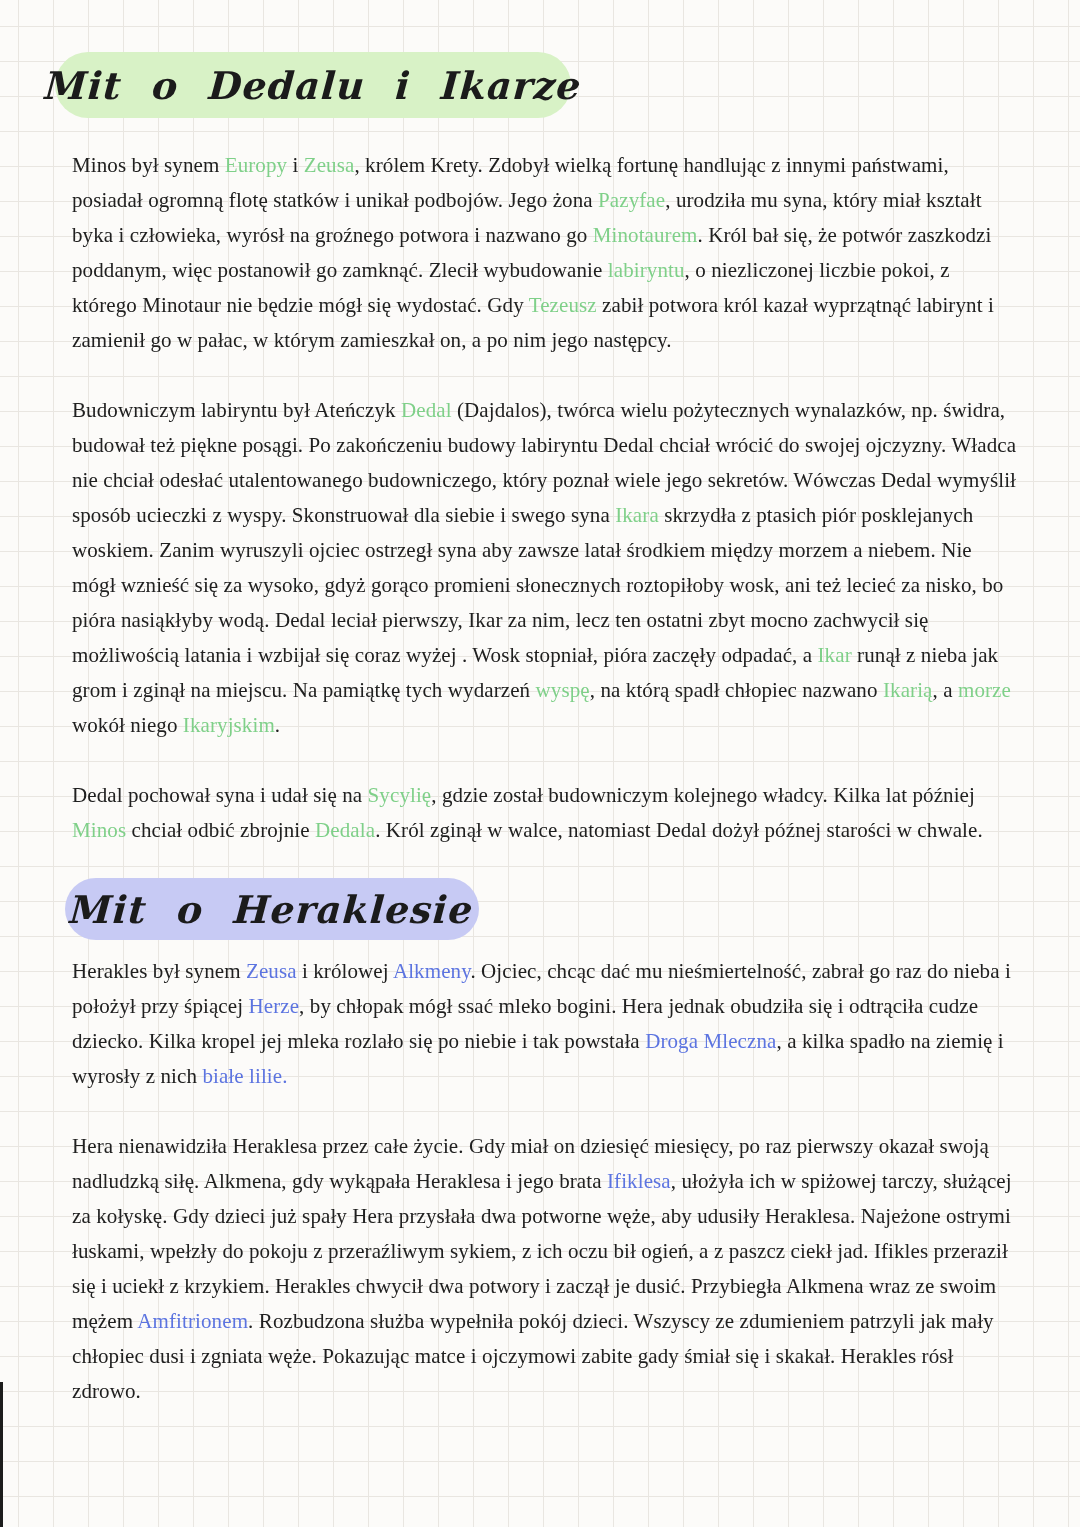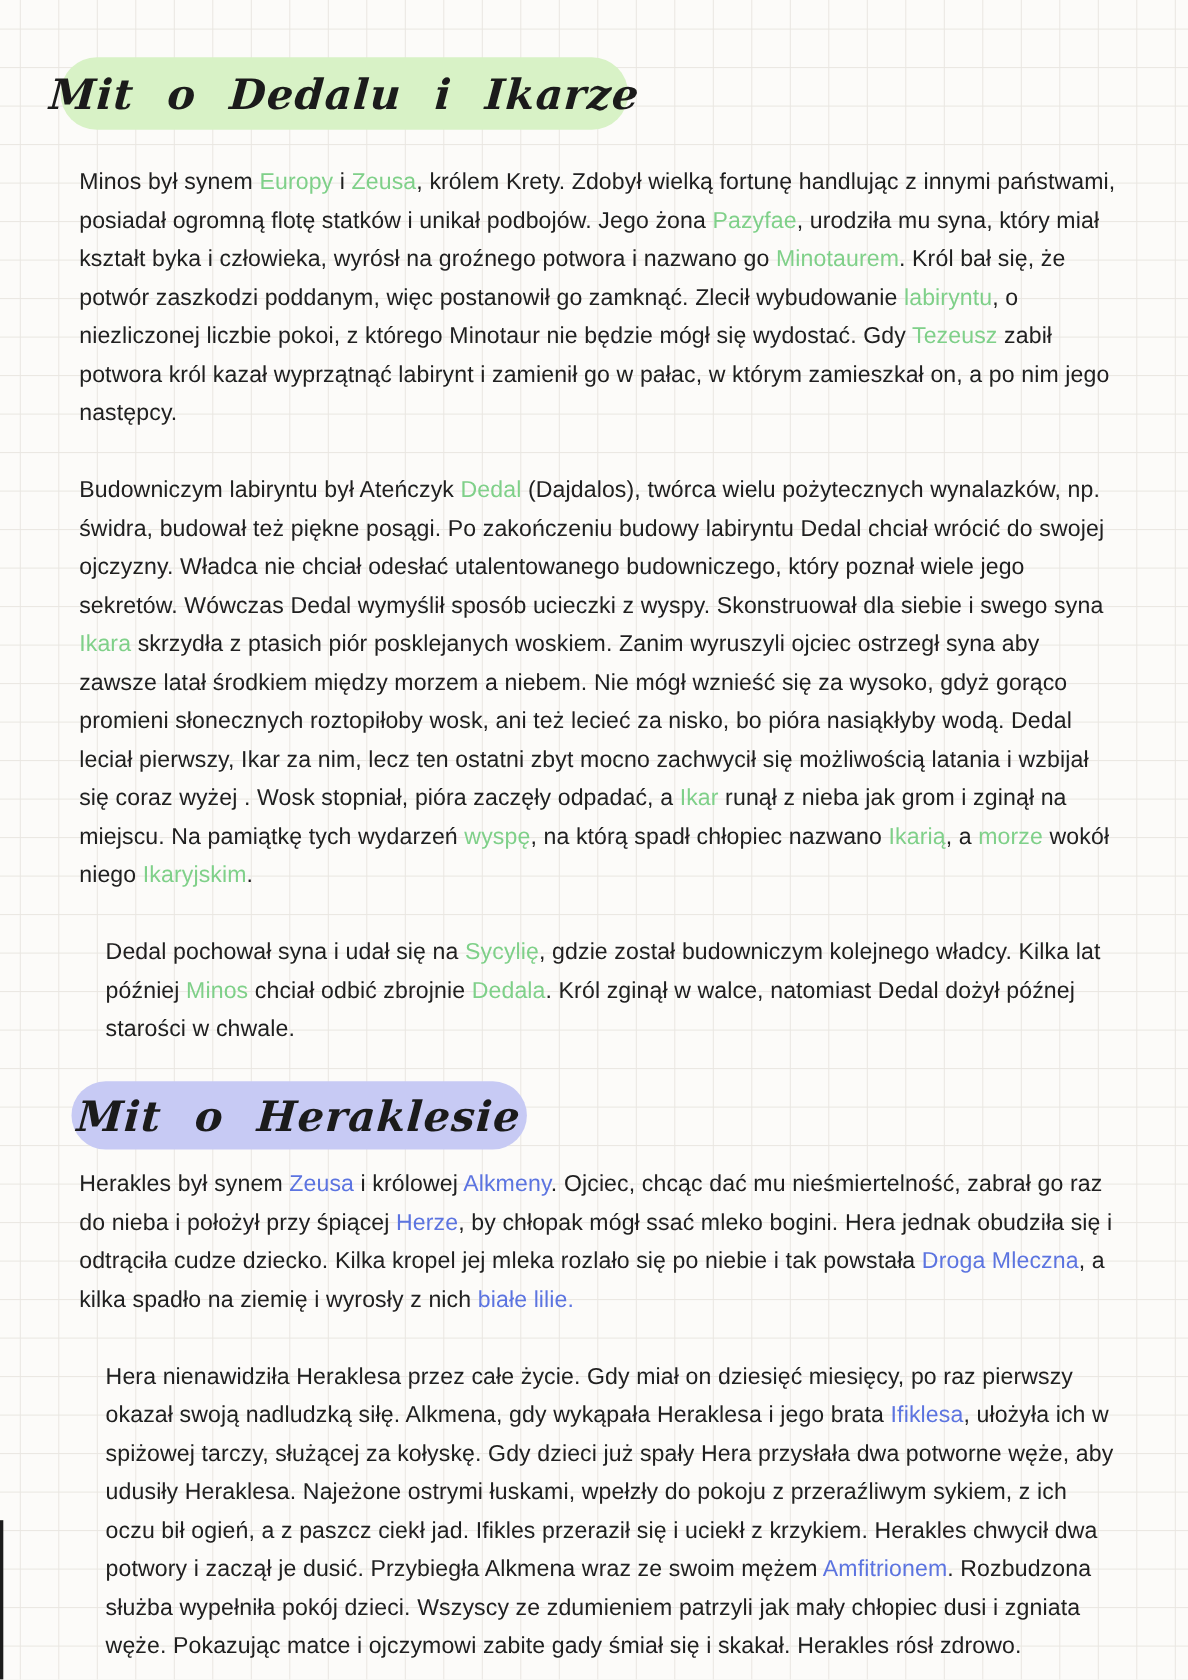--- a/index.html
+++ b/index.html
@@ -54,22 +54,23 @@
     transform:skewX(-4deg);
     white-space:nowrap;
   }
   .paras p{
     font-size:21px;
     line-height:35px;
     letter-spacing:0.1px;
     margin-bottom:35px;
     max-width:946px;
     text-align:left;
+    font-family:Liberation Serif, serif;
   }
-  .paras p:last-child{margin-bottom:0;margin-left:24px;}
+  .paras p:last-child{margin-bottom:0;}
   .kw{font-weight:normal;}
   .edge-mark{
     position:absolute;
     left:0;
     bottom:0;
     width:3px;
     height:145px;
   }
 </style>
 </head>

